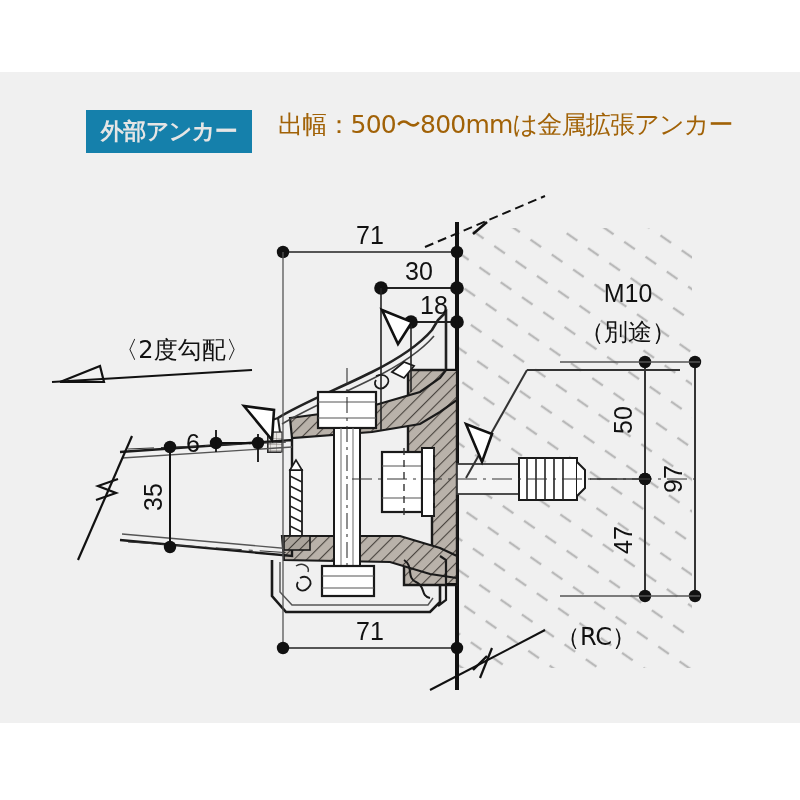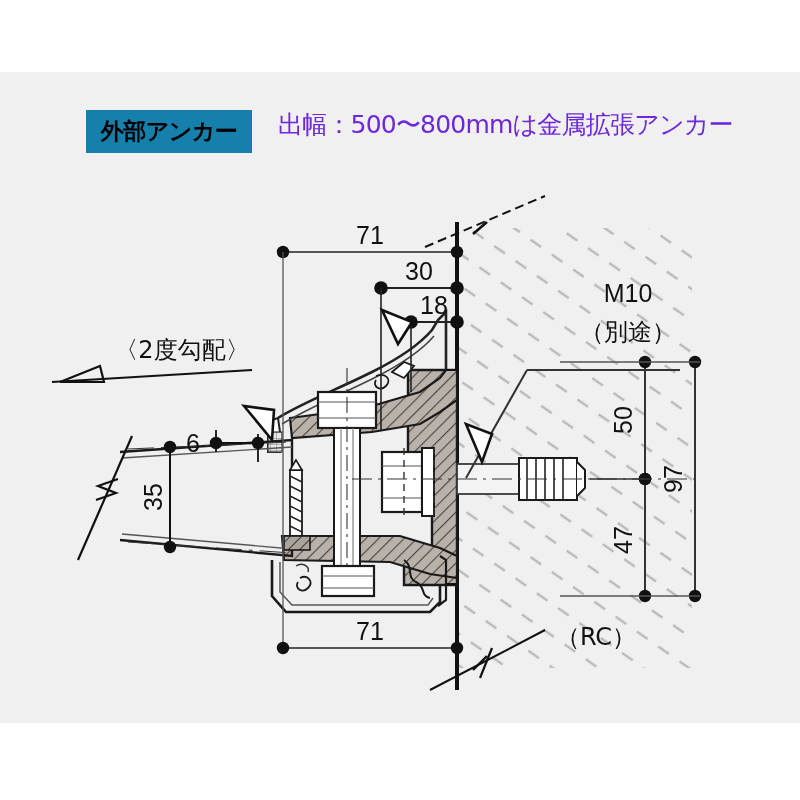--- a/index.html
+++ b/index.html
@@ -11,30 +11,30 @@
   }
   #page{position:relative;width:800px;height:800px;background:#ffffff;}
   #canvas-bg{
     position:absolute;left:0;top:72px;width:800px;height:651px;
     background:#f0f0f0;
   }
   #badge{
     position:absolute;left:86px;top:110px;
     width:166px;height:43px;
     background:#1580ab;
-    color:#000000;
+    color:#e5e5e5;
     font-size:23px;
     font-weight:bold;
     display:flex;align-items:center;justify-content:center;
     letter-spacing:-0.5px;
     font-family:"DejaVu Sans",sans-serif;
   }
   .hdr-line{
     position:absolute;left:278px;
-    font-size:25px;color:#6d28d9;
+    font-size:25px;color:#a16207;
     white-space:nowrap;
     font-family:"DejaVu Sans",sans-serif;
     letter-spacing:-0.8px;
   }
   #hdr1{top:108px;}
   #hdr2{top:141px;}
 
   #drawing{position:absolute;left:0;top:0;width:800px;height:800px;}
   .dimtext{
     font-size:25px;fill:#111111;

